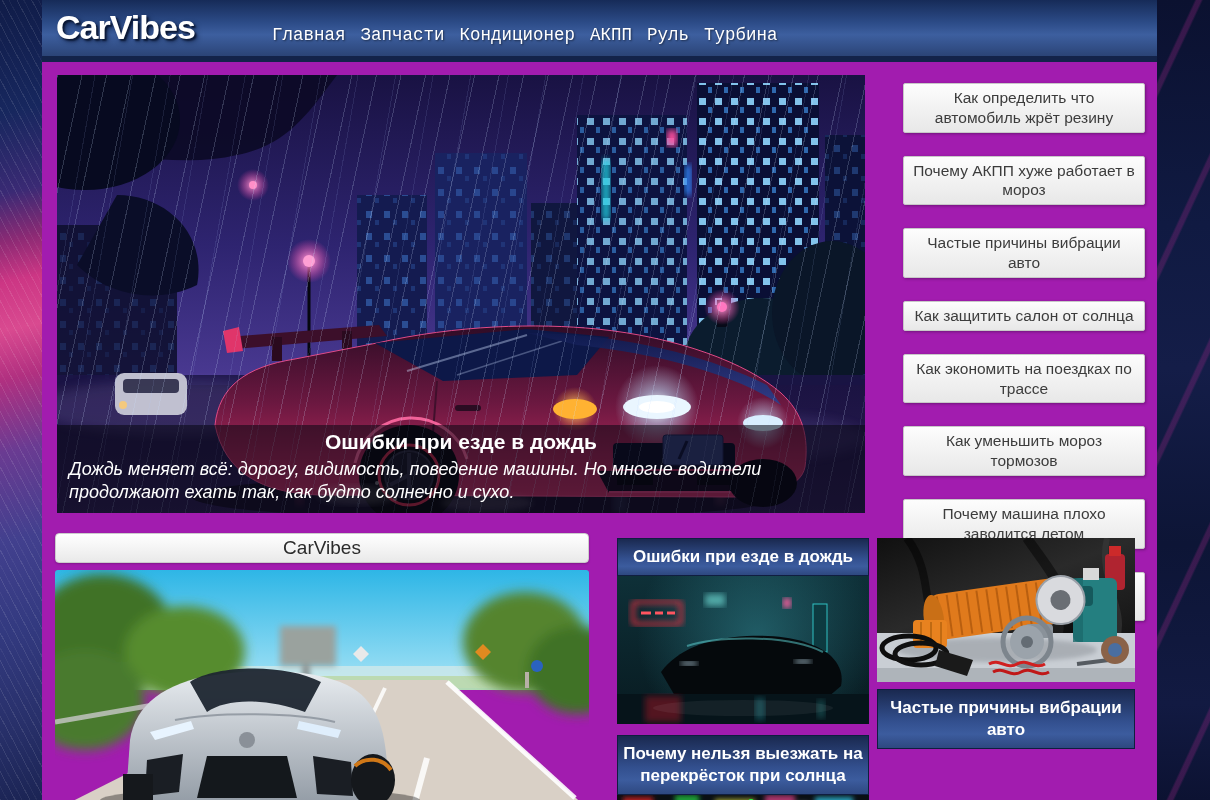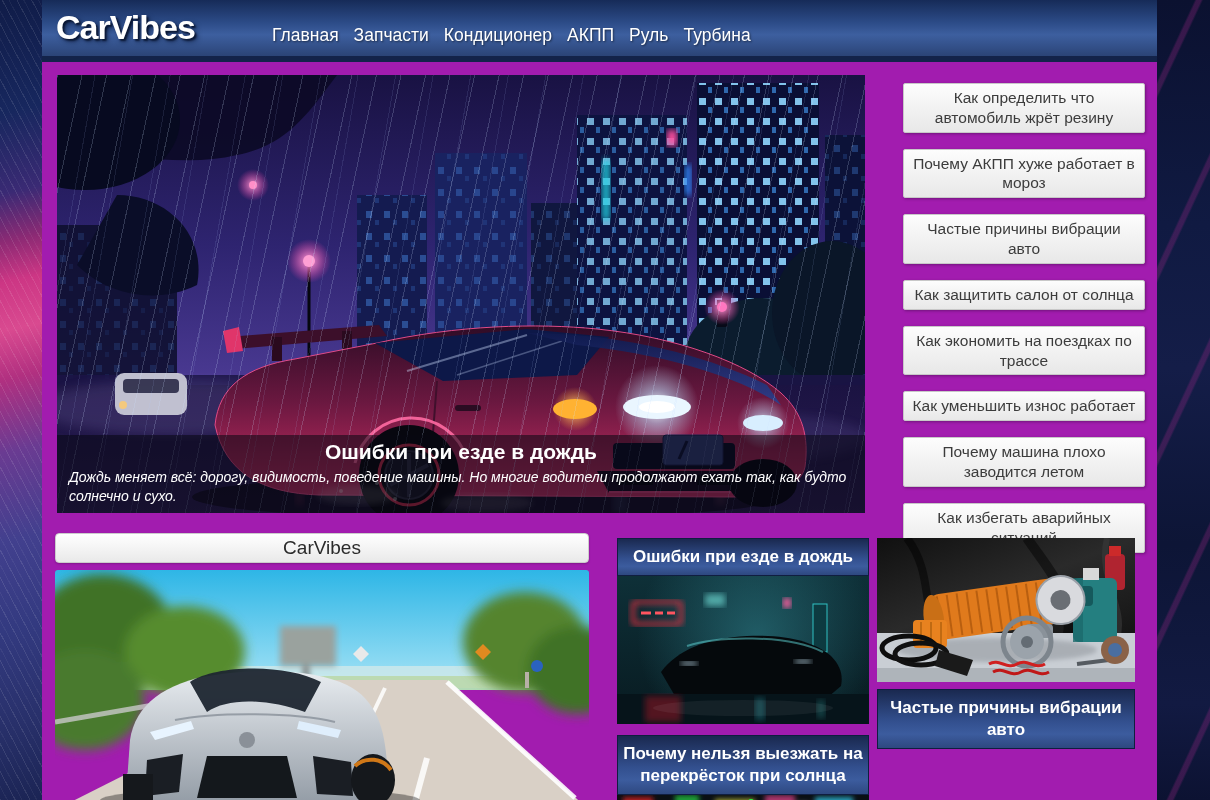--- a/index.html
+++ b/index.html
@@ -28,46 +28,46 @@
   
   .navbar {
     position:absolute; left:0; top:0; width:100%; height:62px;
     background:linear-gradient(180deg,#162b58 0%,#2c4b87 40%,#3d5f9f 62%,#2b4477 100%);
     border-bottom:6px solid #13234a;
   }
   .logo {
     position:absolute; left:14px; top:8px; color:#fff; font-weight:bold; font-size:34px; letter-spacing:-1px;
     text-shadow:2px 2px 2px rgba(5,15,40,.85), 3px 3px 5px rgba(5,15,40,.5); cursor:pointer;
   }
-  .menu { position:absolute; left:230px; top:0; height:70px; display:flex; align-items:center; gap:15px; list-style:none; }
+  .menu { position:absolute; left:230px; top:0; height:70px; display:flex; align-items:center; gap:15px; list-style:none;font-family:Liberation Mono, monospace; }
   .menu a { color:#fff; text-decoration:none; font-size:17.5px; text-shadow:1px 1px 2px rgba(0,0,0,.5); cursor:pointer; }
 
   
   .hero { position:absolute; left:15px; top:75px; width:808px; height:438px; overflow:hidden; }
   .hero svg { display:block; width:100%; height:100%; }
   .rain {
     position:absolute; inset:0; pointer-events:none;
     background:
       repeating-linear-gradient(102deg, rgba(205,225,255,.20) 0 1px, transparent 1px 24px),
       repeating-linear-gradient(100deg, rgba(175,200,255,.11) 0 1px, transparent 1px 37px);
   }
   .hero-caption {
     position:absolute; left:0; right:0; bottom:0; background:rgba(8,8,18,.55);
     color:#fff; padding:3px 12px 8px;
   }
   .hero-caption h1 { font-size:21px; font-weight:bold; text-align:center; margin:2px 0 4px; }
-  .hero-caption p { font-size:14px; font-style:italic; line-height:1.32; }
+  .hero-caption p { font-size:18px; font-style:italic; line-height:1.32; }
 
   
   .sidebar { position:absolute; left:861px; top:83px; width:242px; }
   .side-btn {
     background:linear-gradient(180deg,#fdfdfd 0%,#f2f2f2 50%,#e8e8e8 100%);
     border:1px solid #c8c8c8; border-radius:2px; box-shadow:1px 1px 3px rgba(0,0,0,.30);
     color:#3c3c3c; font-size:15.5px; line-height:1.28; text-align:center;
-    padding:4px 8px; margin-bottom:16px; cursor:pointer;
+    padding:4px 8px; margin-bottom:23px; cursor:pointer;
   }
 
   
   .section-bar {
     position:absolute; left:13px; top:533px; width:534px; height:30px;
     background:linear-gradient(180deg,#ffffff 0%,#f3f3f3 55%,#e9e9e9 100%);
     border:1px solid #cccccc; border-radius:4px; box-shadow:0 1px 2px rgba(0,0,0,.2);
     text-align:center; line-height:28px; font-size:19px; color:#2b2b2b;
   }
 
@@ -261,21 +261,21 @@
       <p>Дождь меняет всё: дорогу, видимость, поведение машины. Но многие водители продолжают ехать так, как будто солнечно и сухо.</p>
     </figcaption>
   </figure>
 
   <aside class="sidebar">
     <div class="side-btn">Как определить что автомобиль жрёт резину</div>
     <div class="side-btn">Почему АКПП хуже работает в мороз</div>
     <div class="side-btn">Частые причины вибрации авто</div>
     <div class="side-btn">Как защитить салон от солнца</div>
     <div class="side-btn">Как экономить на поездках по трассе</div>
-    <div class="side-btn">Как уменьшить износ работает</div>
+    <div class="side-btn">Как уменьшить мороз тормозов</div>
     <div class="side-btn">Почему машина плохо заводится летом</div>
     <div class="side-btn">Как избегать аварийных ситуаций</div>
   </aside>
 
   <div class="section-bar">CarVibes</div>
 
   <figure class="feature">
     <svg viewBox="0 0 534 240" preserveAspectRatio="none">
       <defs>
         <linearGradient id="skyF" x1="0" y1="0" x2="0" y2="1">

